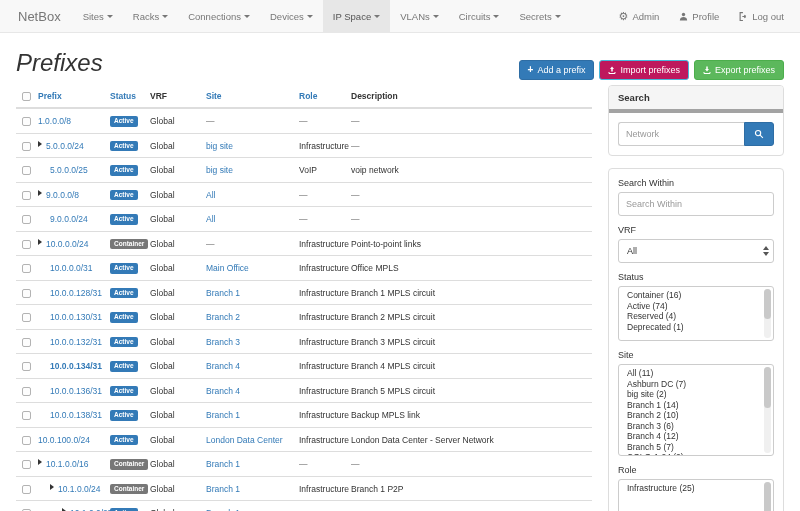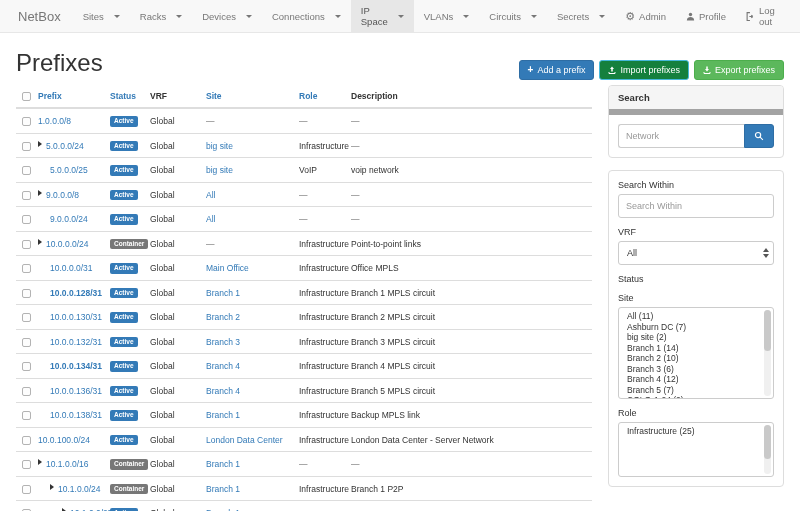--- a/index.html
+++ b/index.html
@@ -4,40 +4,40 @@
 <style>
   * { box-sizing: border-box; margin: 0; padding: 0; }
   html,body { width:800px; height:511px; overflow:hidden; background:#fff;
     font-family:"Liberation Sans", sans-serif; color:#333; }
 
   
   .navbar { height:33px; background:#f8f8f8; border-bottom:1px solid #e7e7e7;
     display:flex; align-items:stretch; padding:0 6px; }
   .brand { display:flex; align-items:center; padding:0 12px; color:#777; font-size:13px; }
   .nav-menu { display:flex; align-items:stretch; }
-  .nav-item { display:flex; align-items:center; gap:10px; padding:0 10px;
+  .nav-item { display:flex; align-items:center; gap:3px; padding:0 10px;
     font-size:9.5px; color:#777; cursor:pointer; }
   .nav-item.active { background:#e7e7e7; color:#555; }
   .caret-down { display:inline-block; width:0; height:0; border-top:3px solid #777;
     border-left:3px solid transparent; border-right:3px solid transparent; margin-top:1px; }
   .nav-right { margin-left:auto; display:flex; align-items:stretch; }
   .nav-right .nav-item { gap:4px; }
   .nav-ico { display:inline-flex; align-items:center; }
   .gear-char { font-size:11px; line-height:1; color:#777; }
 
   
   .page { position:relative; padding:0 16px; }
   .actions { position:absolute; top:11px; right:16px; display:flex; gap:5px; }
   .btn { display:inline-flex; align-items:center; gap:4px; font-size:9px; color:#fff;
     padding:4px 8px; border-radius:3px; border:1px solid transparent; cursor:pointer; }
   .btn-primary { background:#337ab7; border-color:#2e6da4; }
-  .btn-info    { background:#15803d; border-color:#46b8da; }
+  .btn-info    { background:#be185d; border-color:#46b8da; }
   .btn-success { background:#5cb85c; border-color:#4cae4c; }
   .btn .plus { font-weight:bold; font-size:10px; line-height:1; }
-  h1 { font-size:24px; font-weight:400; color:#333; margin:16px 0 8px; }
+  h1 { font-size:24px; font-weight:400; color:#333; margin:16px 0 8px;font-style:italic; }
 
   .content { display:flex; gap:16px; }
   .main { flex:1; min-width:0; }
   .sidebar { width:176px; flex:0 0 176px; }
 
   
   table { width:100%; border-collapse:collapse; table-layout:fixed; }
   th { text-align:left; font-size:8.5px; font-weight:bold; color:#333;
     padding:6px 3px 6px 0; border-bottom:2px solid #ddd; white-space:nowrap; }
   th.th-link { color:#337ab7; cursor:pointer; }
@@ -50,21 +50,21 @@
   .lnk { color:#337ab7; text-decoration:none; cursor:pointer; }
   .ptree { display:flex; align-items:flex-start; }
   .caret-right { display:inline-block; width:0; height:0; border-left:4px solid #333;
     border-top:3px solid transparent; border-bottom:3px solid transparent; margin-right:4px; }
   .badge-label { display:inline-block; font-size:6.5px; font-weight:bold; color:#fff;
     padding:2px 4px; border-radius:2px; line-height:1; }
   .muted { color:#777; }
 
   
   .panel { border:1px solid #ddd; border-radius:4px; background:#fff; margin-bottom:12px; }
-  .panel-heading { background:#f5f5f5; border-bottom:6px solid #a3a3a3; border-radius:3px 3px 0 0;
+  .panel-heading { background:#f5f5f5; border-bottom:4px solid #a3a3a3; border-radius:3px 3px 0 0;
     padding:6px 9px; font-size:9.5px; font-weight:bold; color:#333; }
   .panel-body { padding:9px; }
   .input-group { display:flex; }
   .form-input { flex:1; min-width:0; height:24px; border:1px solid #ccc; border-radius:3px;
     padding:10px 7px; font-size:9px; color:#333; font-family:"Liberation Sans", sans-serif; outline:none; }
   .form-input::placeholder { color:#999; }
   .input-group .form-input { border-radius:3px 0 0 3px; border-right:none; }
   .search-btn { width:30px; height:24px; background:#337ab7; border:1px solid #2e6da4;
     border-radius:0 3px 3px 0; display:flex; align-items:center; justify-content:center; cursor:pointer; }
   .flabel { display:block; font-size:9px; color:#333; margin:9px 0 4px; }
@@ -97,25 +97,25 @@
   <div class="nav-menu">
     <div class="nav-item">
         <span>Sites</span>
         <span class="caret-down"></span>
       </div>
     <div class="nav-item">
         <span>Racks</span>
         <span class="caret-down"></span>
       </div>
     <div class="nav-item">
+        <span>Connections</span>
+        <span class="caret-down"></span>
+      </div>
+    <div class="nav-item">
         <span>Devices</span>
-        <span class="caret-down"></span>
-      </div>
-    <div class="nav-item">
-        <span>Connections</span>
         <span class="caret-down"></span>
       </div>
     <div class="nav-item active">
         <span>IP Space</span>
         <span class="caret-down"></span>
       </div>
     <div class="nav-item">
         <span>VLANs</span>
         <span class="caret-down"></span>
       </div>
@@ -297,21 +297,21 @@
               </td>
               <td><span class="badge-label" style="background: rgb(51, 122, 183);">Active</span></td>
               <td>Global</td>
               <td><a class="lnk">Main Office</a></td>
               <td>Infrastructure</td>
               <td>Office MPLS</td>
             </tr>
             <tr>
               <td class="cb-cell"><span class="cb"></span></td>
               <td>
-                <div class="ptree" style="padding-left: 12px; font-weight: bold;">
+                <div class="ptree" style="padding-left: 12px;">
                   <a class="lnk">10.0.0.128/31</a>
                 </div>
               </td>
               <td><span class="badge-label" style="background: rgb(51, 122, 183);">Active</span></td>
               <td>Global</td>
               <td><a class="lnk">Branch 1</a></td>
               <td>Infrastructure</td>
               <td>Branch 1 MPLS circuit</td>
             </tr>
             <tr>
@@ -464,20 +464,31 @@
           <label class="flabel">VRF</label>
           <div class="select">
             <span>All</span>
             <span class="sel-arrows">
                 <span class="up"></span>
                 <span class="down"></span>
               </span>
           </div>
 
           <label class="flabel">Status</label>
+          <div class="listbox lb-status">
+            <div class="opts">
+                <div class="opt">Container (16)</div>
+                <div class="opt">Active (74)</div>
+                <div class="opt">Reserved (4)</div>
+                <div class="opt">Deprecated (1)</div>
+              </div>
+            <div class="sb">
+                <div class="thumb" style="height:62%"></div>
+              </div>
+          </div>
 
           <label class="flabel">Site</label>
           <div class="listbox lb-site">
             <div class="opts">
                 <div class="opt">All (11)</div>
                 <div class="opt">Ashburn DC (7)</div>
                 <div class="opt">big site (2)</div>
                 <div class="opt">Branch 1 (14)</div>
                 <div class="opt">Branch 2 (10)</div>
                 <div class="opt">Branch 3 (6)</div>

